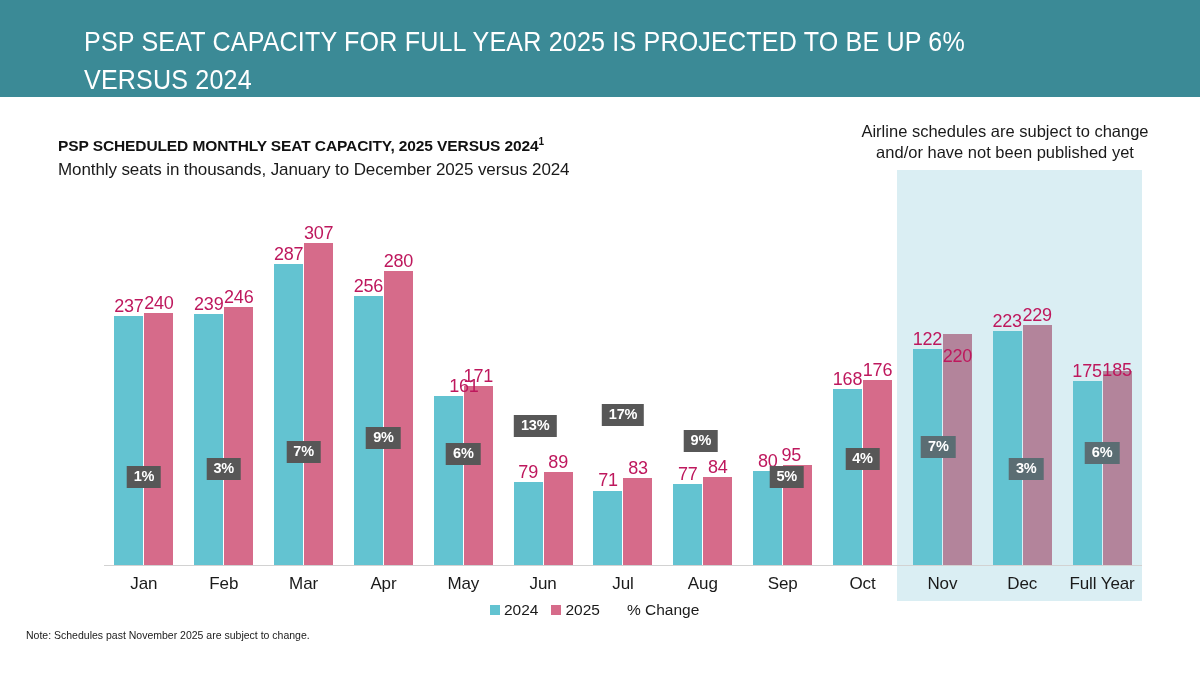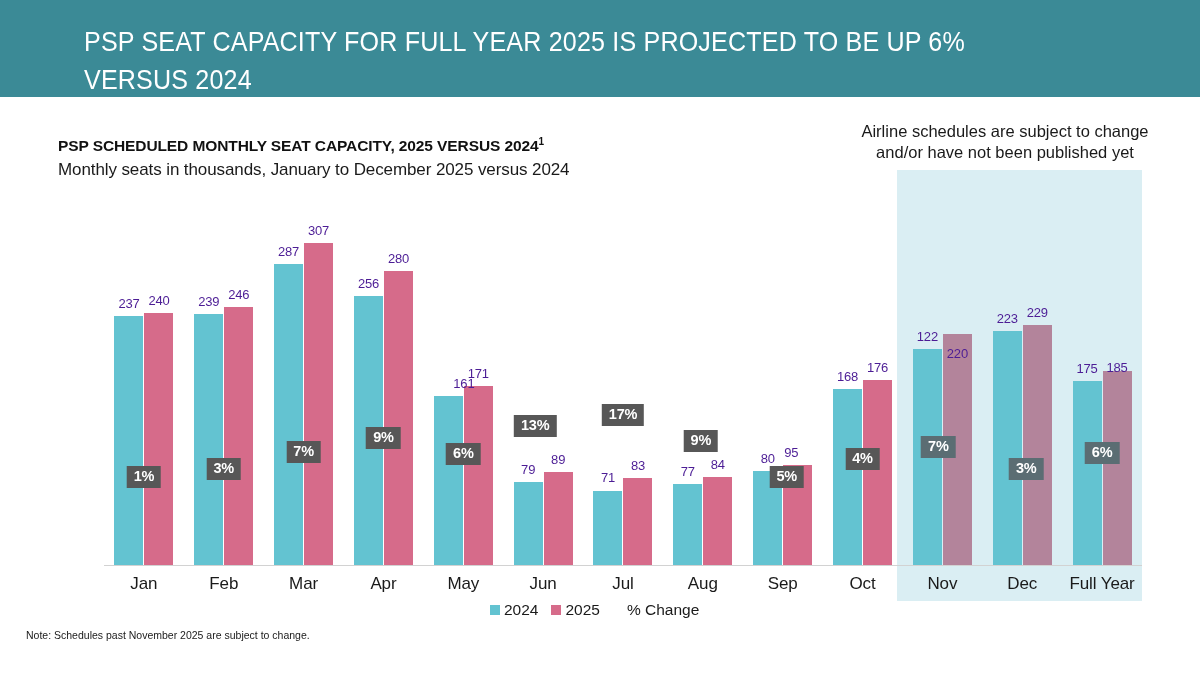--- a/index.html
+++ b/index.html
@@ -109,22 +109,22 @@
   .bar {
     position: absolute;
     bottom: 113px; 
   }
   .bar.y2024 { background: #63c3d1; }
   .bar.y2025 { background: #d66b8a; }
   .group.muted .bar.y2025 { background: #b3849b; }
 
   .vlabel {
     position: absolute;
-    font-size: 13px;
-    color: #4c1d95;
+    font-size: 18px;
+    color: #be185d;
     white-space: nowrap;
     letter-spacing: -0.2px;
   }
 
   .pct-badge {
     position: absolute;
     background: #575757;
     color: #ffffff;
     font-size: 14.5px;
     font-weight: bold;

